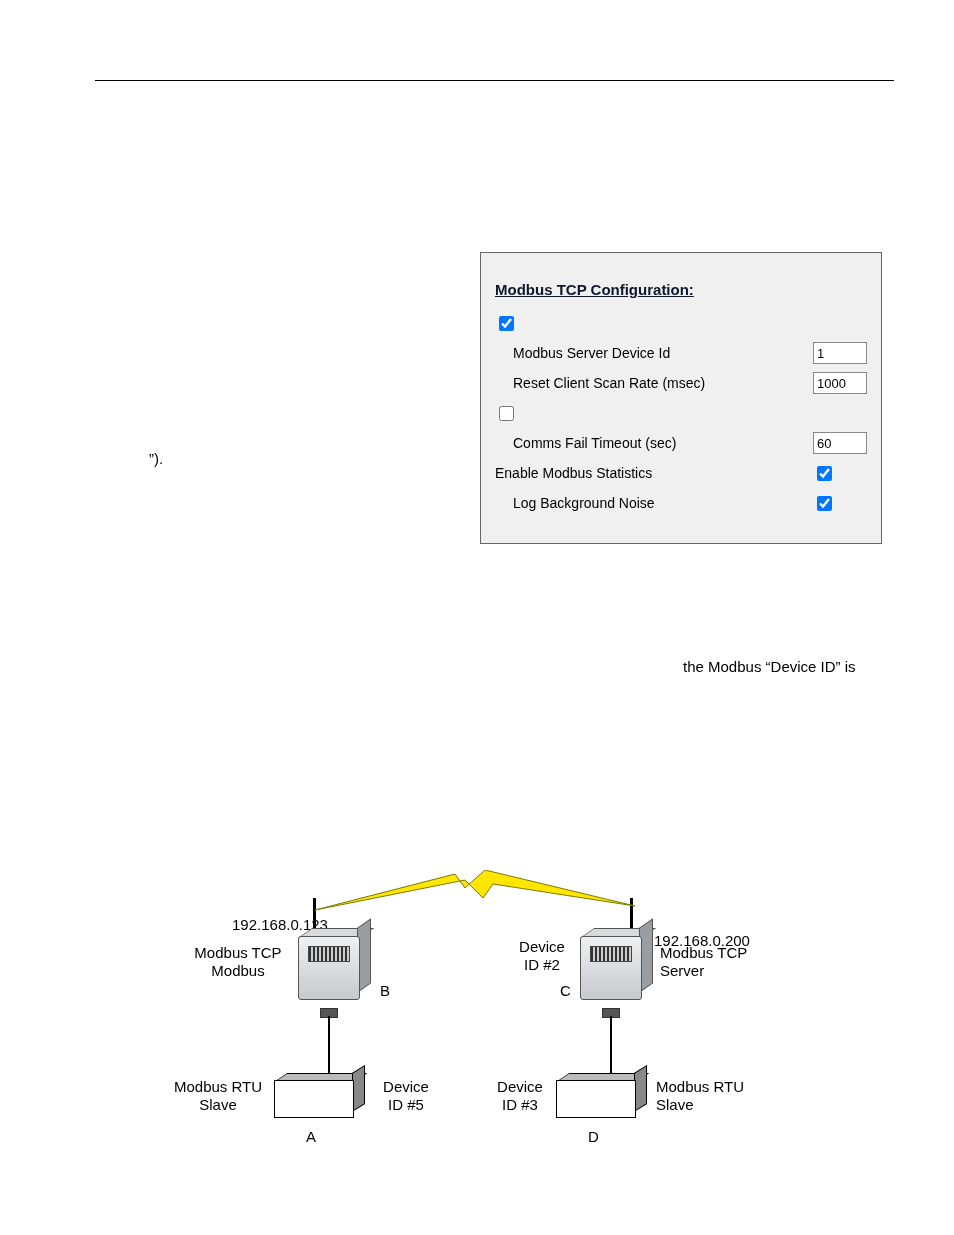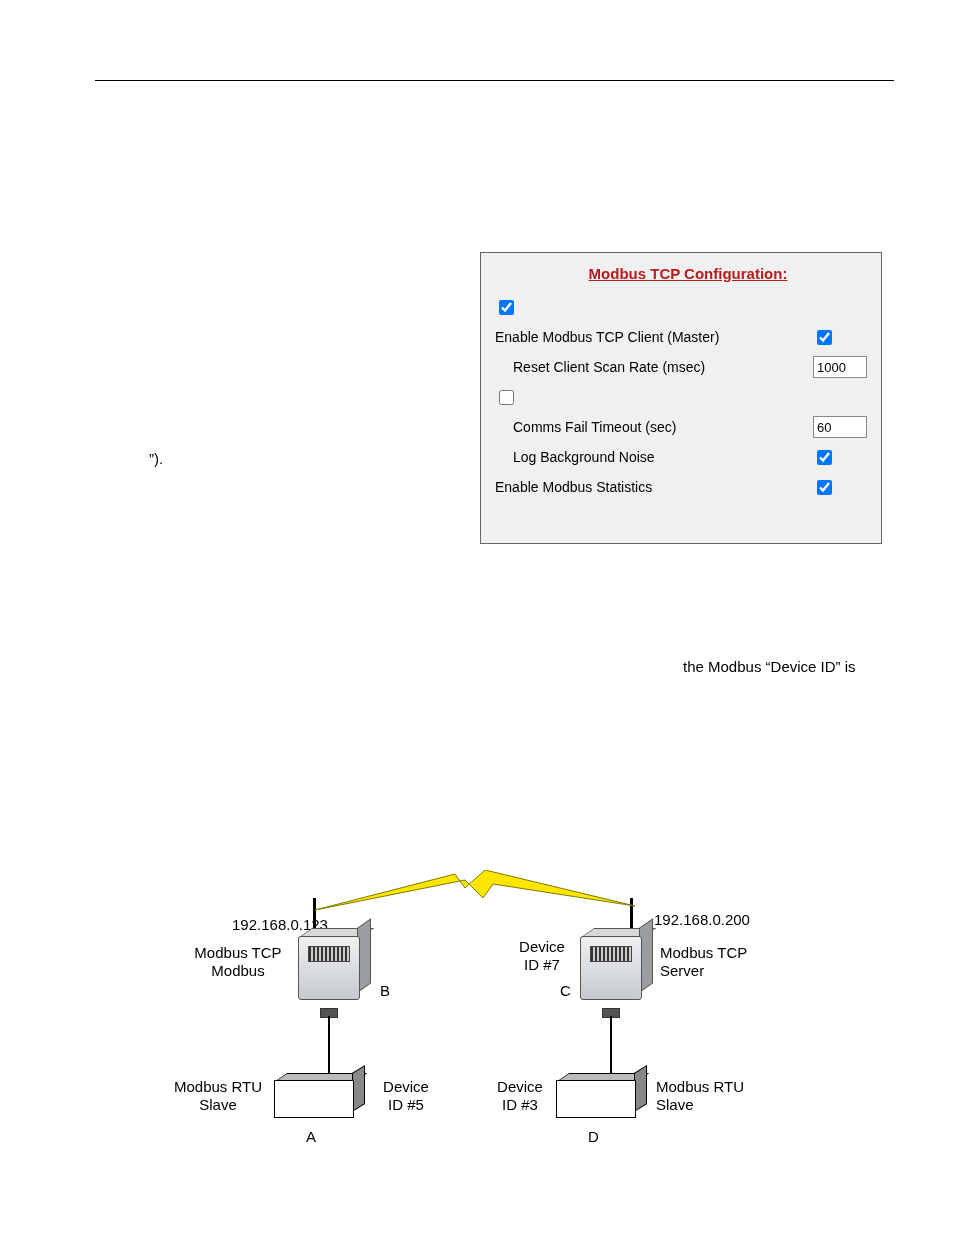--- a/index.html
+++ b/index.html
@@ -1,20 +1,20 @@
 <!DOCTYPE html>
 <html><head>
 <meta charset="utf-8">
 <style>
   html,body{margin:0;padding:0;background:#fff;color:#000;font-family:Arial,Helvetica,sans-serif;font-size:15px;}
   .page{width:954px;height:1235px;position:relative;margin:0 auto;background:#fff;}
   .hr-top{position:absolute;left:95px;right:60px;top:80px;border-top:1px solid #000;}
   .body-text{position:absolute;color:#000;line-height:1.35;}
   .config-panel{position:absolute;left:480px;top:252px;width:400px;height:290px;background:#f0f0f0;border:1px solid #666;}
-  .config-title{color:#b91c1c;font-weight:bold;text-decoration:underline;font-size:15px;margin:12px 0 10px 14px;text-align:center;}
+  .config-title{color:#0f172a;font-weight:bold;text-decoration:underline;font-size:15px;margin:28px 0 10px 14px;}
   .config-row{display:flex;align-items:center;height:30px;margin-left:14px;margin-right:12px;}
   .config-row.indent .lbl{padding-left:18px;}
   .config-row .lbl{flex:1;color:#000;font-size:14px;}
   .ctrl{width:56px;display:flex;justify-content:flex-start;}
   .ctrl input[type=checkbox]{width:15px;height:15px;}
   .ctrl input[type=text]{width:46px;height:18px;font-size:13px;padding:1px 3px;border:1px solid #888;}
   .diagram{position:absolute;left:180px;top:870px;width:600px;height:320px;}
   .dlabel{position:absolute;font-size:15px;color:#000;text-align:center;line-height:1.2;}
   .dlabel.bold{font-weight:normal;}
   .antenna{position:absolute;width:3px;height:38px;background:#000;}
@@ -41,61 +41,61 @@
 <div class="body-text" style="left:683px;top:657px;">the Modbus “Device ID” is</div>
 
 <div class="config-panel">
   <div class="config-title">Modbus TCP Configuration:</div>
 
   <div class="config-row">
     <div class="ctrl">
           <input type="checkbox" checked="" style="">
         </div>
   </div>
-  <div class="config-row">
-    <div class="lbl">Enable Modbus TCP Client (Master)</div>
+  <div class="config-row indent">
+    <div class="lbl">Modbus Server Device Id</div>
     <div class="ctrl">
-          <input type="checkbox" checked="" style="">
+          <input type="text" value="1" style="">
         </div>
   </div>
   <div class="config-row indent">
     <div class="lbl">Reset Client Scan Rate (msec)</div>
     <div class="ctrl">
           <input type="text" value="1000" style="">
         </div>
   </div>
   <div class="config-row">
     <div class="ctrl">
           <input type="checkbox" style="">
         </div>
   </div>
   <div class="config-row indent">
     <div class="lbl">Comms Fail Timeout (sec)</div>
     <div class="ctrl">
           <input type="text" value="60" style="">
         </div>
   </div>
-  <div class="config-row indent">
-    <div class="lbl">Log Background Noise</div>
+  <div class="config-row">
+    <div class="lbl">Enable Modbus Statistics</div>
     <div class="ctrl">
           <input type="checkbox" checked="" style="">
         </div>
   </div>
-  <div class="config-row">
-    <div class="lbl">Enable Modbus Statistics</div>
+  <div class="config-row indent">
+    <div class="lbl">Log Background Noise</div>
     <div class="ctrl">
           <input type="checkbox" checked="" style="">
         </div>
   </div>
 </div>
 
 <div class="diagram">
 
   <div class="dlabel" style="left:52px;top:46px;">192.168.0.123</div>
-  <div class="dlabel" style="left:474px;top:41px;">192.168.0.200</div>
+  <div class="dlabel" style="left:474px;top:62px;">192.168.0.200</div>
 
   <div class="antenna" style="left:133px;top:28px;"></div>
   <div class="antenna" style="left:450px;top:28px;"></div>
 
   <svg class="lightning" style="left:135px;top:0px;" width="320" height="48">
     <polygon points="0,40 140,4 150,18 170,0 320,36 178,14 168,28 150,10" fill="#ffe600" stroke="#7a7a00" stroke-width="1"></polygon>
   </svg>
 
   <div class="device-box" style="left:118px;top:66px;">
     <div class="device-top"></div>
@@ -116,21 +116,21 @@
   <div class="dlabel" style="left:8px;top:74px;width:100px;">
     <span>Modbus TCP</span><br>
     <span>Modbus</span>
   </div>
   <div class="dlabel" style="left:480px;top:74px;width:100px;text-align:left;">
     <span>Modbus TCP</span><br>
     <span>Server</span>
   </div>
   <div class="dlabel bold" style="left:332px;top:68px;width:60px;">
     <span>Device</span><br>
-    <span>ID #7</span>
+    <span>ID #2</span>
   </div>
 
   <div class="dlabel bold" style="left:200px;top:112px;">B</div>
   <div class="dlabel bold" style="left:380px;top:112px;">C</div>
 
   <div class="wire" style="left:148px;top:146px;width:2px;height:60px;"></div>
   <div class="wire" style="left:430px;top:146px;width:2px;height:60px;"></div>
 
   <div class="slave-box" style="left:94px;top:210px;">
     <div class="slave-top"></div>

